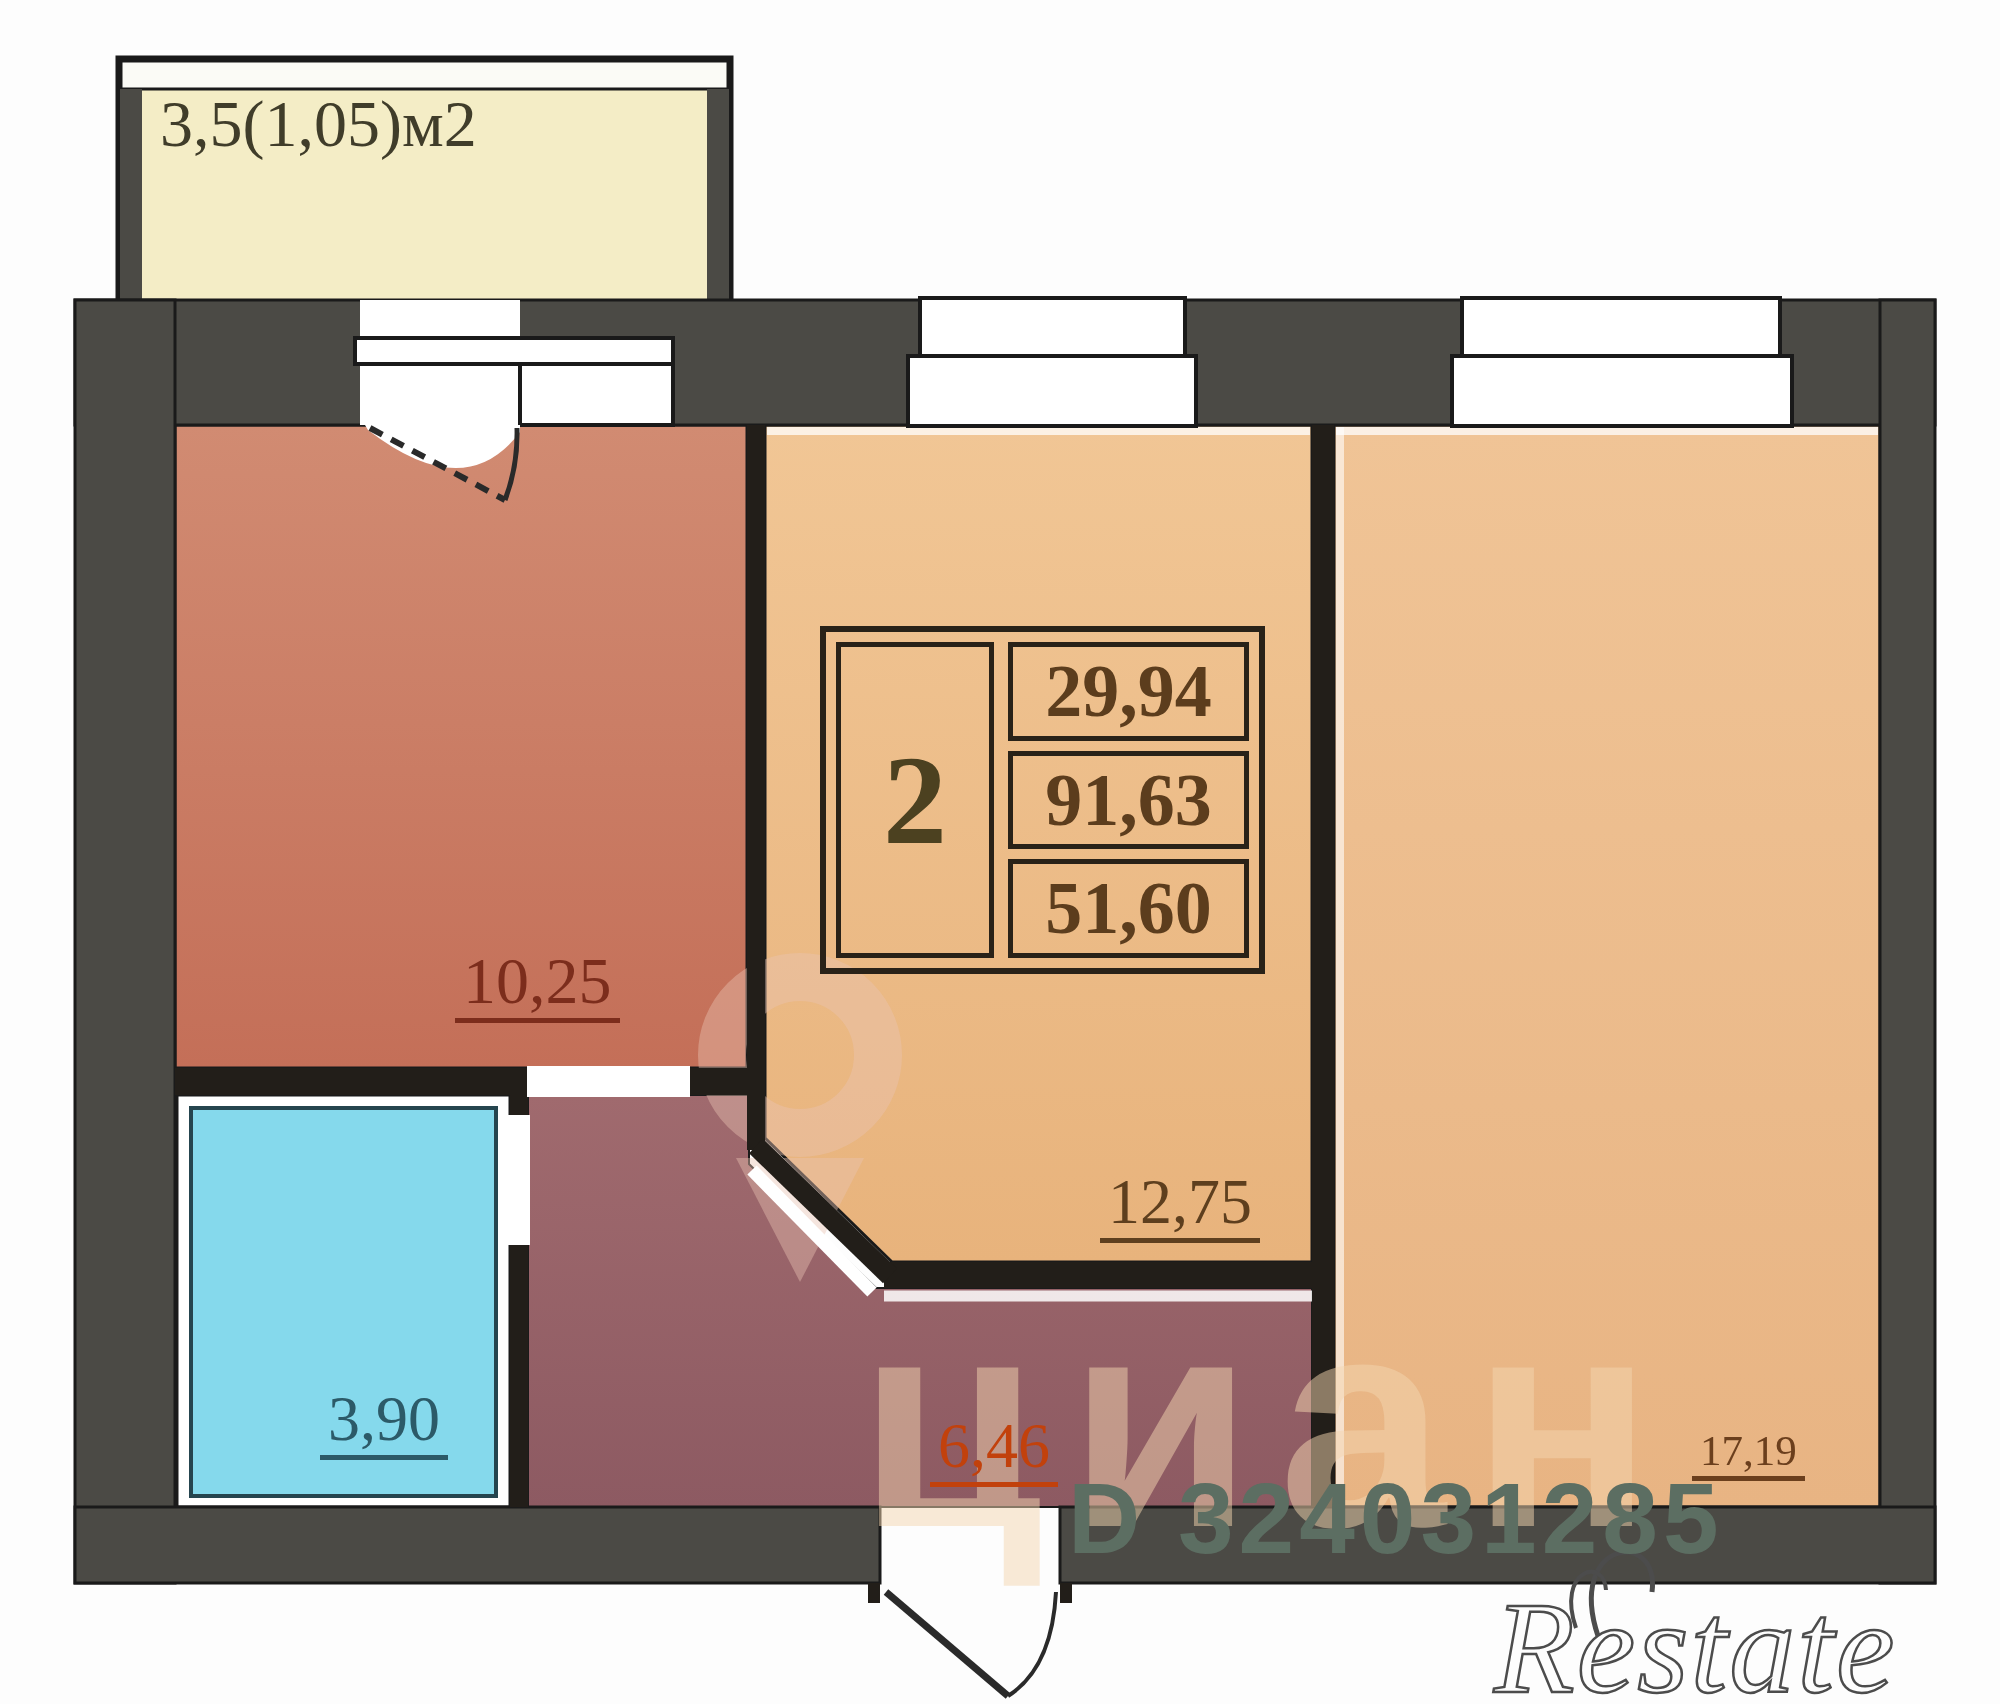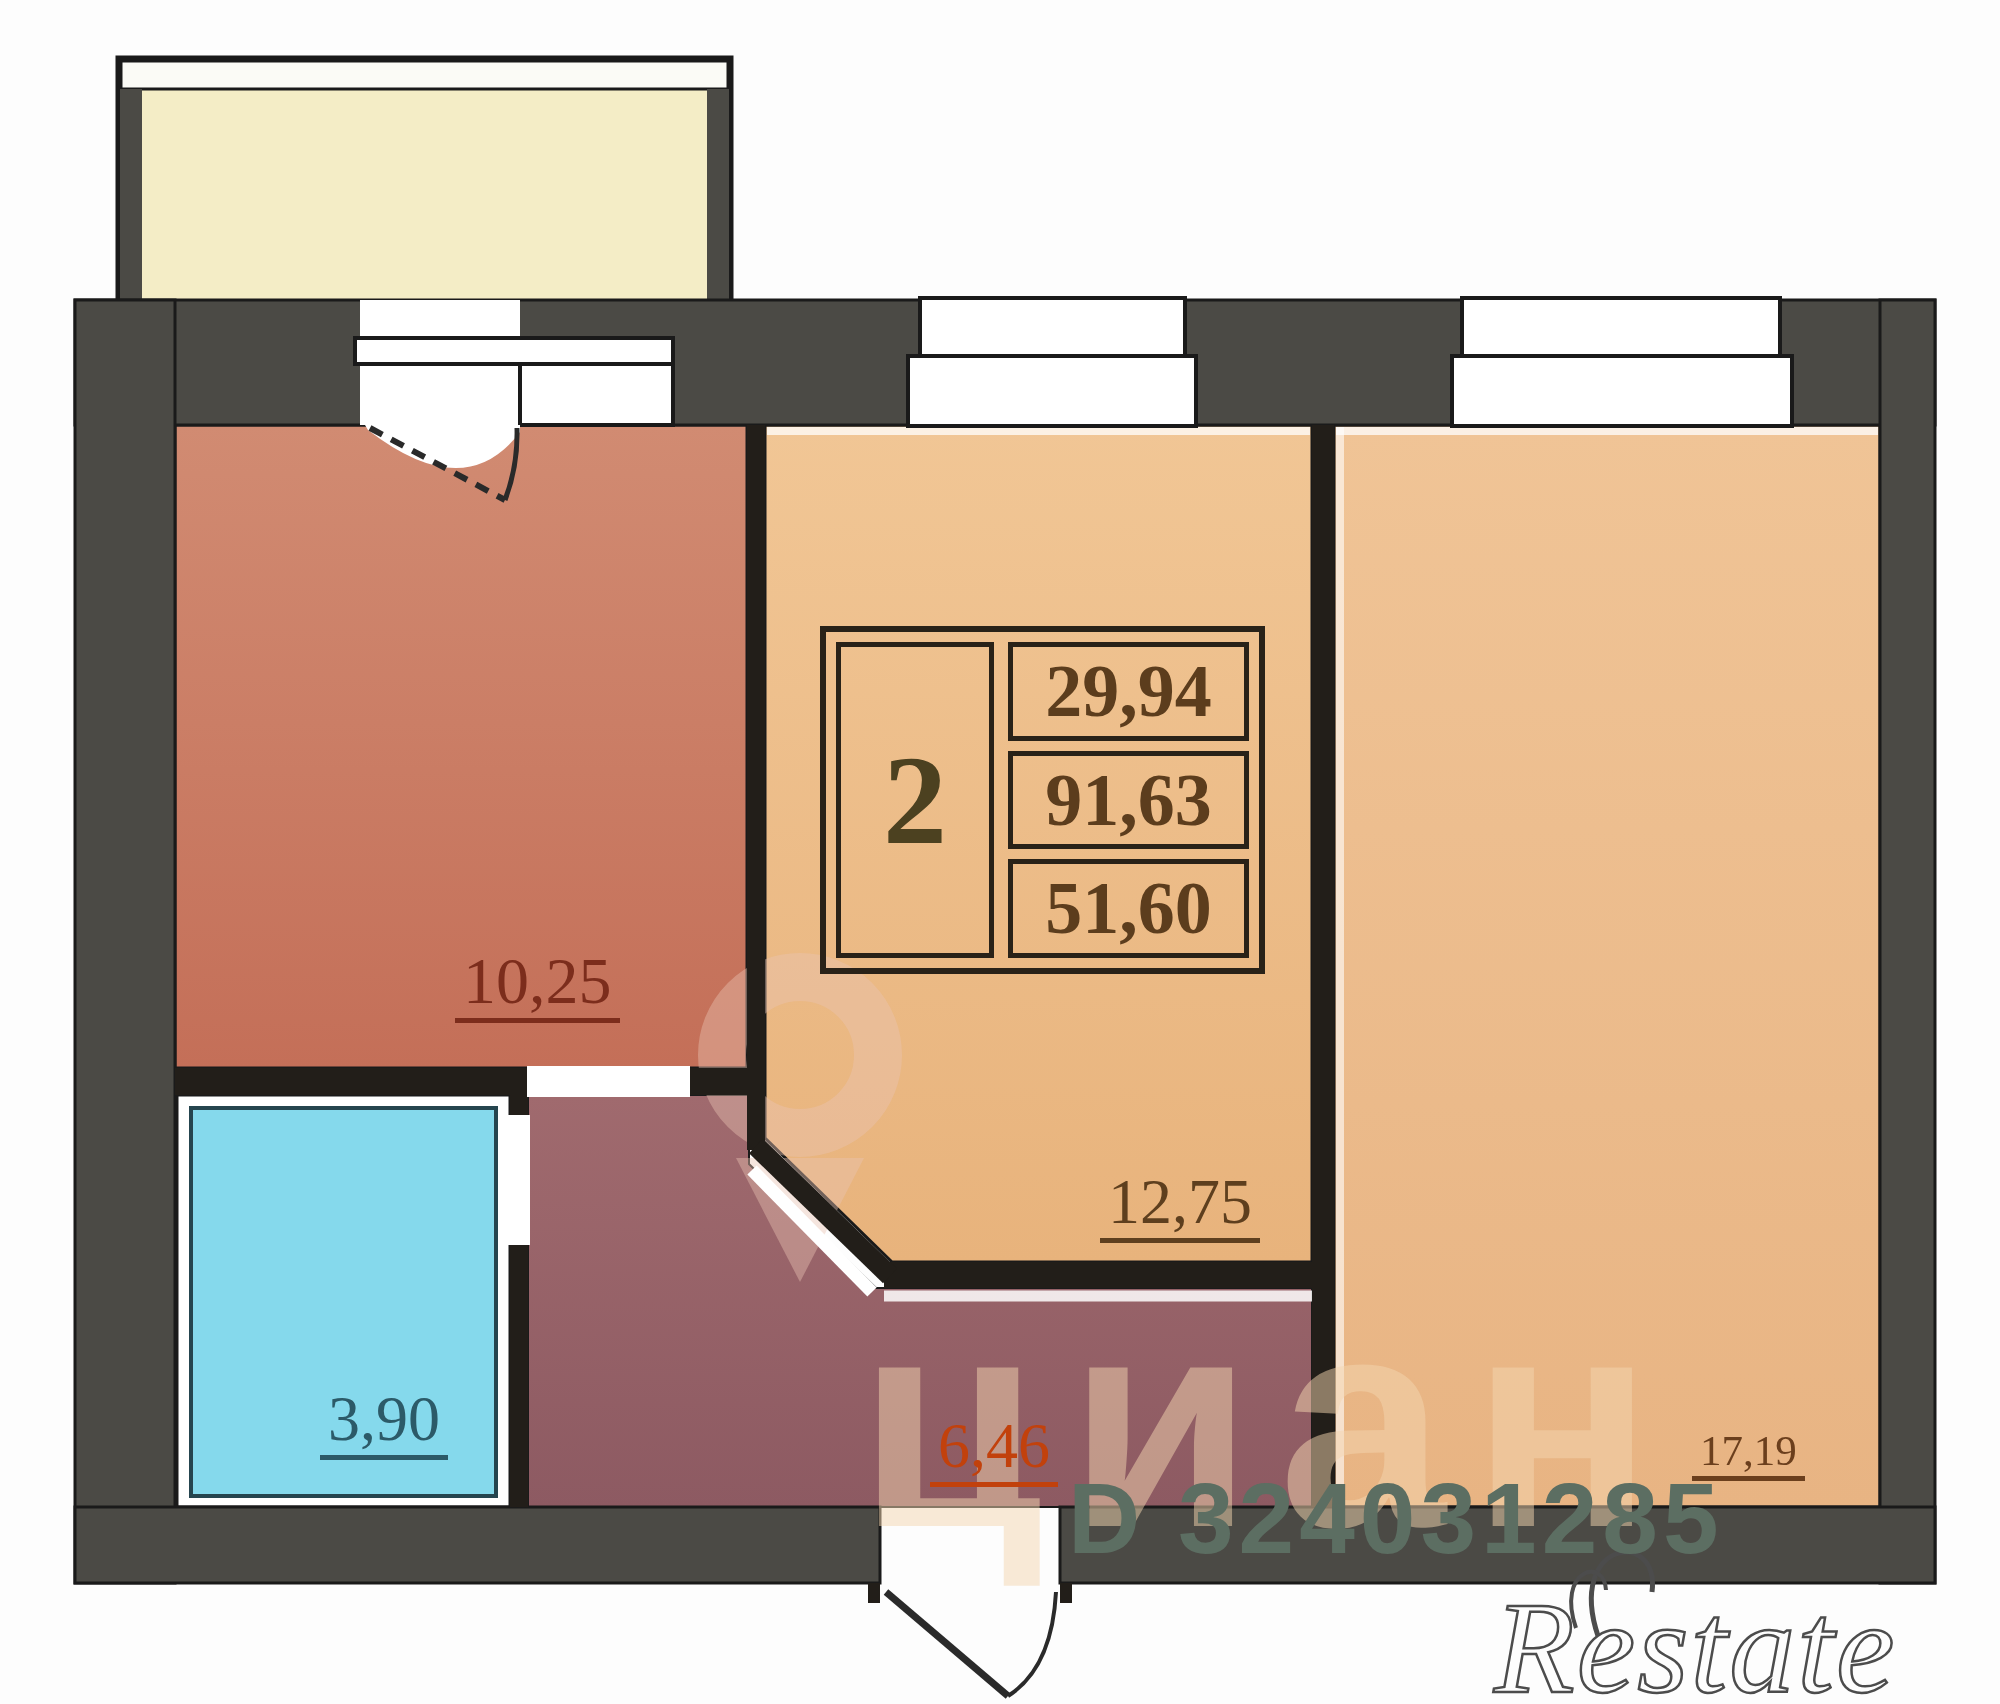--- a/index.html
+++ b/index.html
@@ -125,20 +125,21 @@
     <line x1="886" y1="1592" x2="1008" y2="1696" stroke="#2a2a2a" stroke-width="7"></line>
     <path d="M1008,1696 Q1052,1668 1056,1592" fill="none" stroke="#2a2a2a" stroke-width="4"></path>
 
     <g>
       <path d="M1598,1636 C1566,1540 1660,1528 1652,1592" fill="none" stroke="#4c4c4c" stroke-width="5"></path>
       <path d="M1576,1628 C1556,1570 1604,1556 1606,1590" fill="none" stroke="#4c4c4c" stroke-width="4"></path>
       <text x="1494" y="1692" font-family="Liberation Serif, serif" font-style="italic" font-size="132" letter-spacing="2" fill="none" stroke="#4c4c4c" stroke-width="2.5">Restate</text>
     </g>
   </svg>
 
+  <div class="lbl-balcony">3,5(1,05)м2</div>
 
   <div class="rl lbl-bedroom">10,25</div>
   <div class="rl lbl-bathroom">3,90</div>
   <div class="rl lbl-hallway">6,46</div>
   <div class="rl lbl-kitchen">12,75</div>
   <div class="rl lbl-living">17,19</div>
 
   <div class="info-table">
     <div class="cell left-cell">2</div>
     <div class="col">

